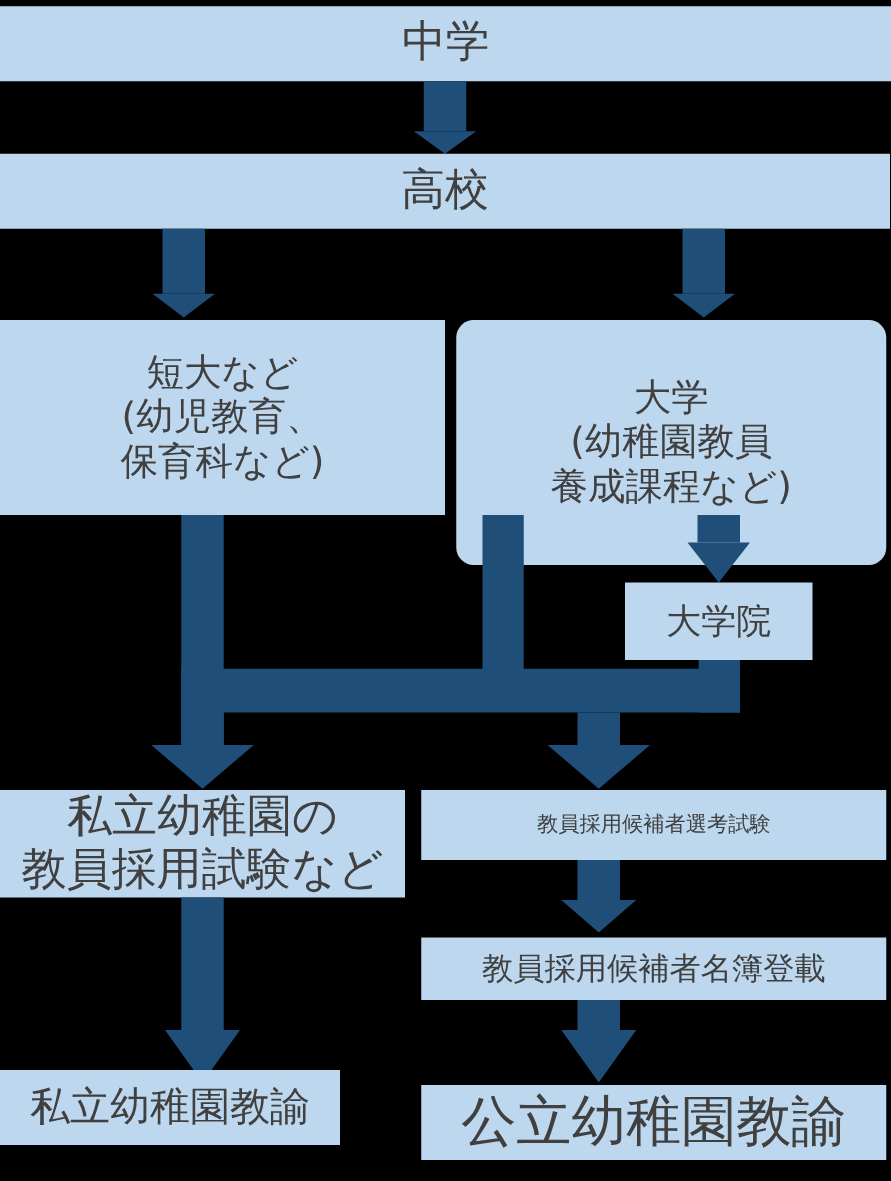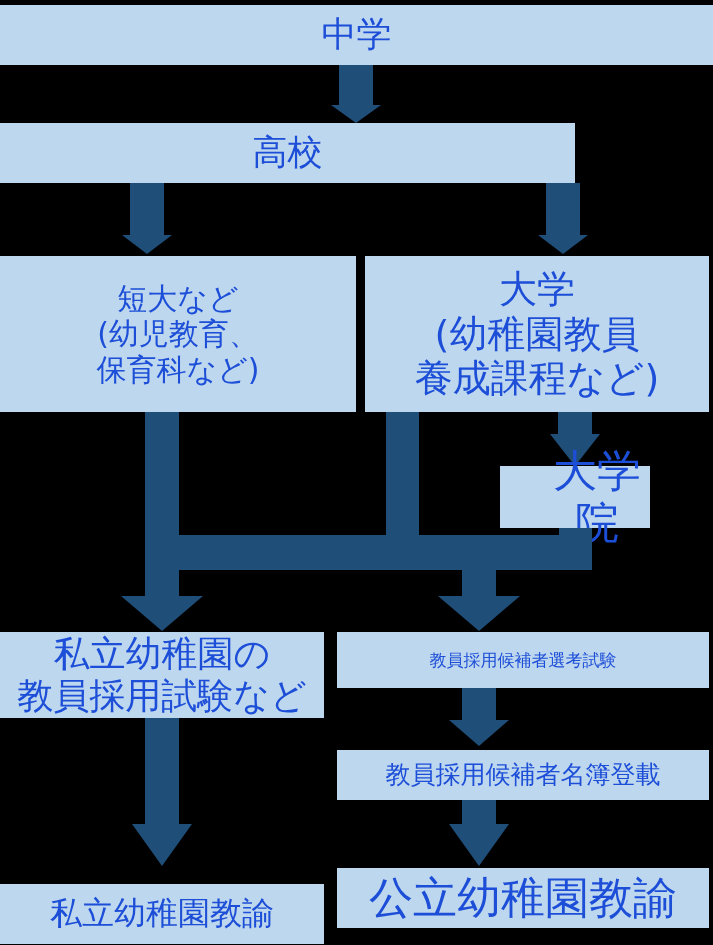--- a/index.html
+++ b/index.html
@@ -11,21 +11,21 @@
     position: relative;
     width: 713px;
     height: 945px;
     background: #000000;
     overflow: hidden;
     font-family: "DejaVu Sans", "Liberation Sans", sans-serif;
   }
   .node {
     position: absolute;
     background: #BDD7EE;
-    color: #1d4ed8;
+    color: #404040;
     display: flex;
     align-items: center;
     justify-content: center;
     text-align: center;
     line-height: 1.18;
     font-weight: 400;
     box-sizing: border-box;
     white-space: pre-line;
   }
   .arrow-stem {
@@ -51,40 +51,40 @@
 </head>
 <body>
 
 <div id="page">
 
   <div class="node" style="left:0px; top:5px; width:713px; height:60px; font-size:35px;">中学</div>
 
   <div class="arrow-stem" style="left:339px; top:65px; width:34px; height:40px;"></div>
   <div class="arrow-head" style="left:331px; top:105px; border-left-width:25px; border-right-width:25px; border-top-width:18px;"></div>
 
-  <div class="node" style="left:0px; top:123px; width:575px; height:60px; font-size:35px;">高校</div>
+  <div class="node" style="left:0px; top:123px; width:712px; height:60px; font-size:35px;">高校</div>
 
   <div class="arrow-stem" style="left:130px; top:183px; width:34px; height:52px;"></div>
   <div class="arrow-head" style="left:122px; top:235px; border-left-width:25px; border-right-width:25px; border-top-width:19px;"></div>
 
   <div class="arrow-stem" style="left:546px; top:183px; width:34px; height:52px;"></div>
   <div class="arrow-head" style="left:538px; top:235px; border-left-width:25px; border-right-width:25px; border-top-width:19px;"></div>
 
   <div class="node" style="left:0px; top:256px; width:356px; height:156px; font-size:30px;">短大など
 (幼児教育、
 保育科など)</div>
 
-  <div class="node" style="left:365px; top:256px; width:344px; height:156px; font-size:38px;">大学
+  <div class="node" style="left:365px; top:256px; width:344px; height:196px; font-size:30px;border-radius:14px;">大学
 (幼稚園教員
 養成課程など)</div>
 
   <div class="arrow-stem" style="left:558px; top:412px; width:34px; height:22px;"></div>
   <div class="arrow-head" style="left:550px; top:434px; border-left-width:25px; border-right-width:25px; border-top-width:32px;"></div>
 
-  <div class="node" style="left:500px; top:466px; width:150px; height:62px; font-size:44px;padding-left:44px;">大学院</div>
+  <div class="node" style="left:500px; top:466px; width:150px; height:62px; font-size:28px;">大学院</div>
 
   <div class="arrow-stem" style="left:145px; top:412px; width:34px; height:185px;"></div>
 
   <div class="arrow-stem" style="left:386px; top:412px; width:33px; height:125px;"></div>
 
   <div class="arrow-stem" style="left:559px; top:528px; width:33px; height:42px;"></div>
 
   <div class="hbar" style="left:145px; top:535px; width:447px; height:35px;"></div>
 
   <div class="arrow-stem" style="left:145px; top:570px; width:34px; height:26px;"></div>
@@ -102,17 +102,17 @@
   <div class="arrow-head" style="left:449px; top:720px; border-left-width:30px; border-right-width:30px; border-top-width:26px;"></div>
 
   <div class="node" style="left:337px; top:750px; width:372px; height:50px; font-size:25px;">教員採用候補者名簿登載</div>
 
   <div class="arrow-stem" style="left:145px; top:718px; width:34px; height:106px;"></div>
   <div class="arrow-head" style="left:132px; top:824px; border-left-width:30px; border-right-width:30px; border-top-width:42px;"></div>
 
   <div class="arrow-stem" style="left:462px; top:800px; width:34px; height:24px;"></div>
   <div class="arrow-head" style="left:449px; top:824px; border-left-width:30px; border-right-width:30px; border-top-width:42px;"></div>
 
-  <div class="node" style="left:0px; top:884px; width:324px; height:60px; font-size:32px;">私立幼稚園教諭</div>
+  <div class="node" style="left:0px; top:856px; width:272px; height:60px; font-size:32px;">私立幼稚園教諭</div>
 
   <div class="node" style="left:337px; top:868px; width:372px; height:60px; font-size:44px;">公立幼稚園教諭</div>
 
 </div>
 
 </body></html>

